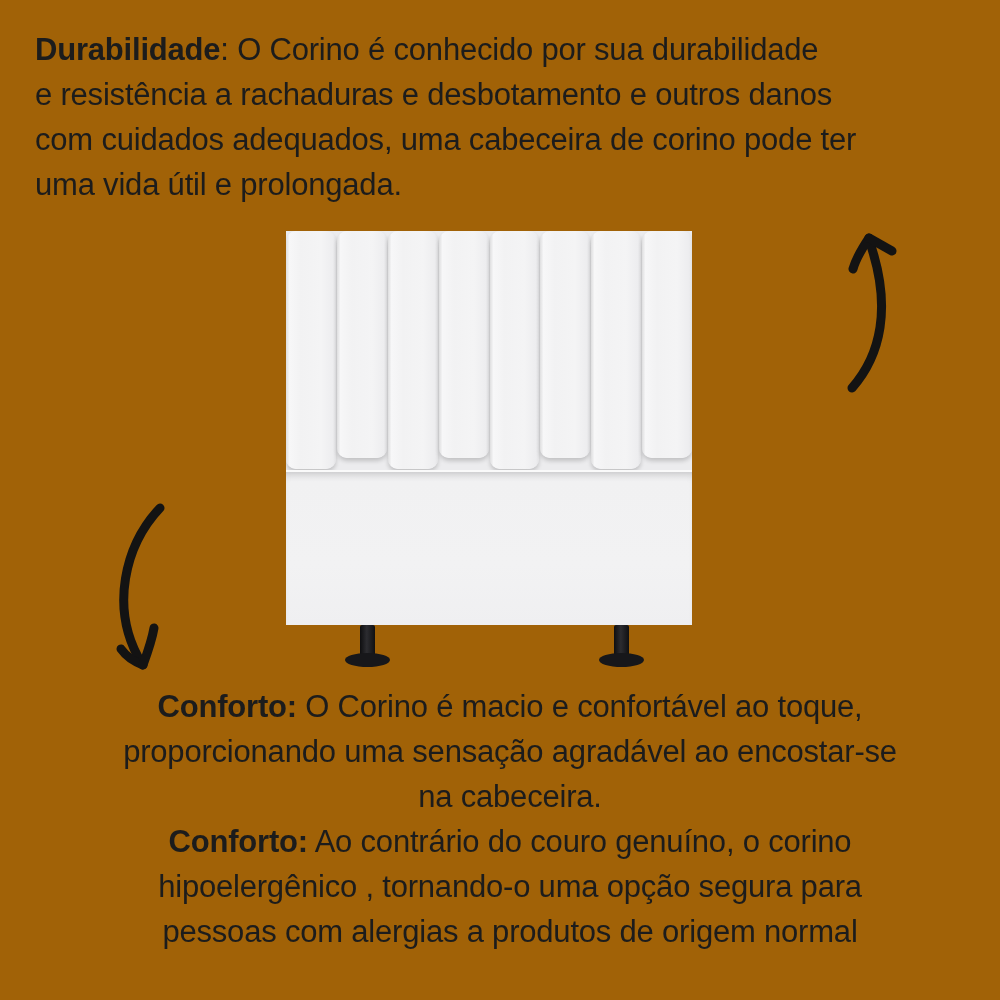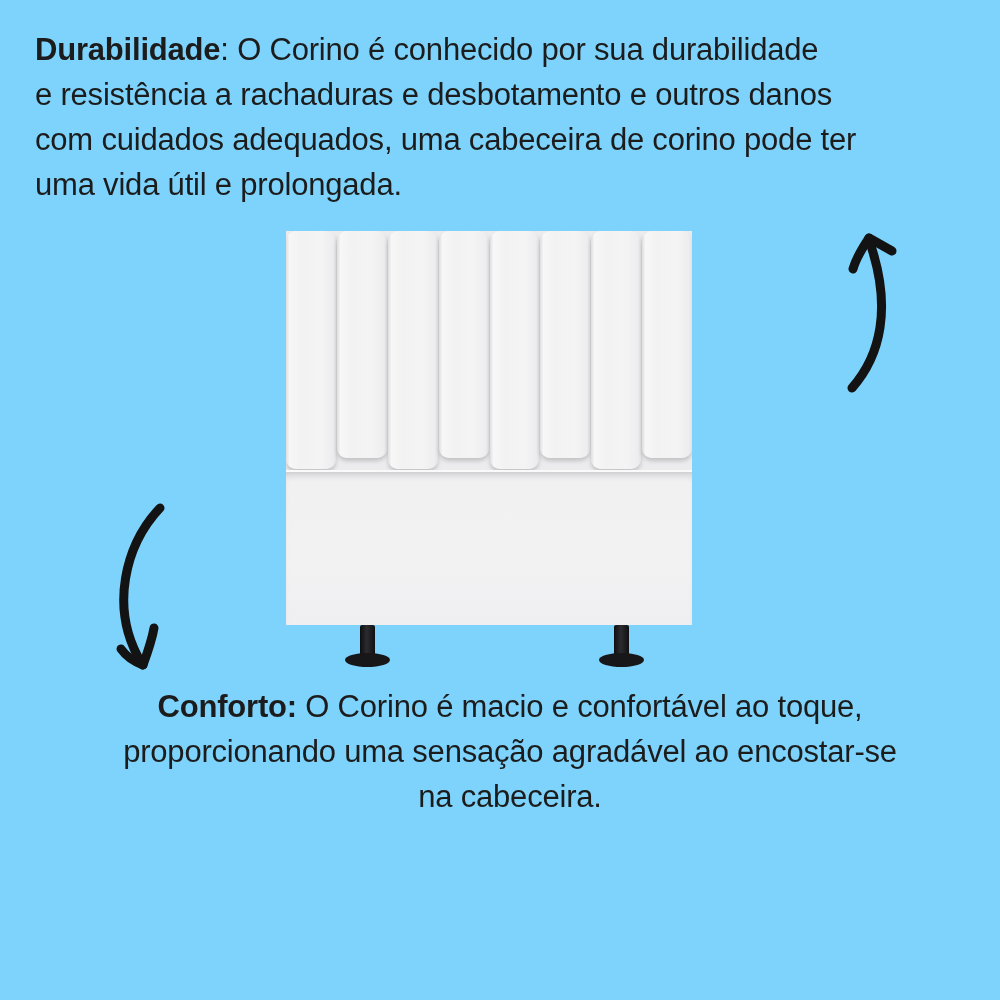--- a/index.html
+++ b/index.html
@@ -1,17 +1,17 @@
 <!DOCTYPE html>
 <html><head>
 <meta charset="utf-8">
 <style>
   html,body{margin:0;padding:0;background:#ffffff;}
   .canvas{
-    position:relative;width:1000px;height:1000px;background:#7dd3fc;
+    position:relative;width:1000px;height:1000px;background:#a16207;
     font-family:"Liberation Sans", sans-serif;color:#1c1c1c;overflow:hidden;
   }
   
   .textblock{position:absolute;left:35px;width:950px;font-size:31px;line-height:45px;letter-spacing:-0.2px;}
   .textblock p{margin:0;}
   .textblock b{font-weight:700;}
   .rest{white-space:pre-wrap;}
   #para-top{top:27px;}
   #para-bottom{top:684px;text-align:center;}
   
@@ -87,15 +87,18 @@
   <svg class="arrow" id="arrow-left" width="94" height="188" viewBox="0 0 94 188">
     <path d="M 64 12 C 30 48, 12 112, 46 168" stroke-width="9"></path>
     <path d="M 47 169 C 39 166, 30 160, 25 153" stroke-width="9"></path>
     <path d="M 47 169 C 51 158, 56 144, 58 132" stroke-width="9"></path>
   </svg>
 
   <div class="textblock" id="para-bottom">
     <p><b>Conforto:</b><span class="rest"> O Corino é macio e confortável ao toque,
 proporcionando uma sensação agradável ao encostar-se
 na cabeceira.</span></p>
+    <p><b>Conforto:</b><span class="rest"> Ao contrário do couro genuíno, o corino
+hipoelergênico , tornando-o uma opção segura para
+pessoas com alergias a produtos de origem normal</span></p>
   </div>
 
 </div>
 
 </body></html>

